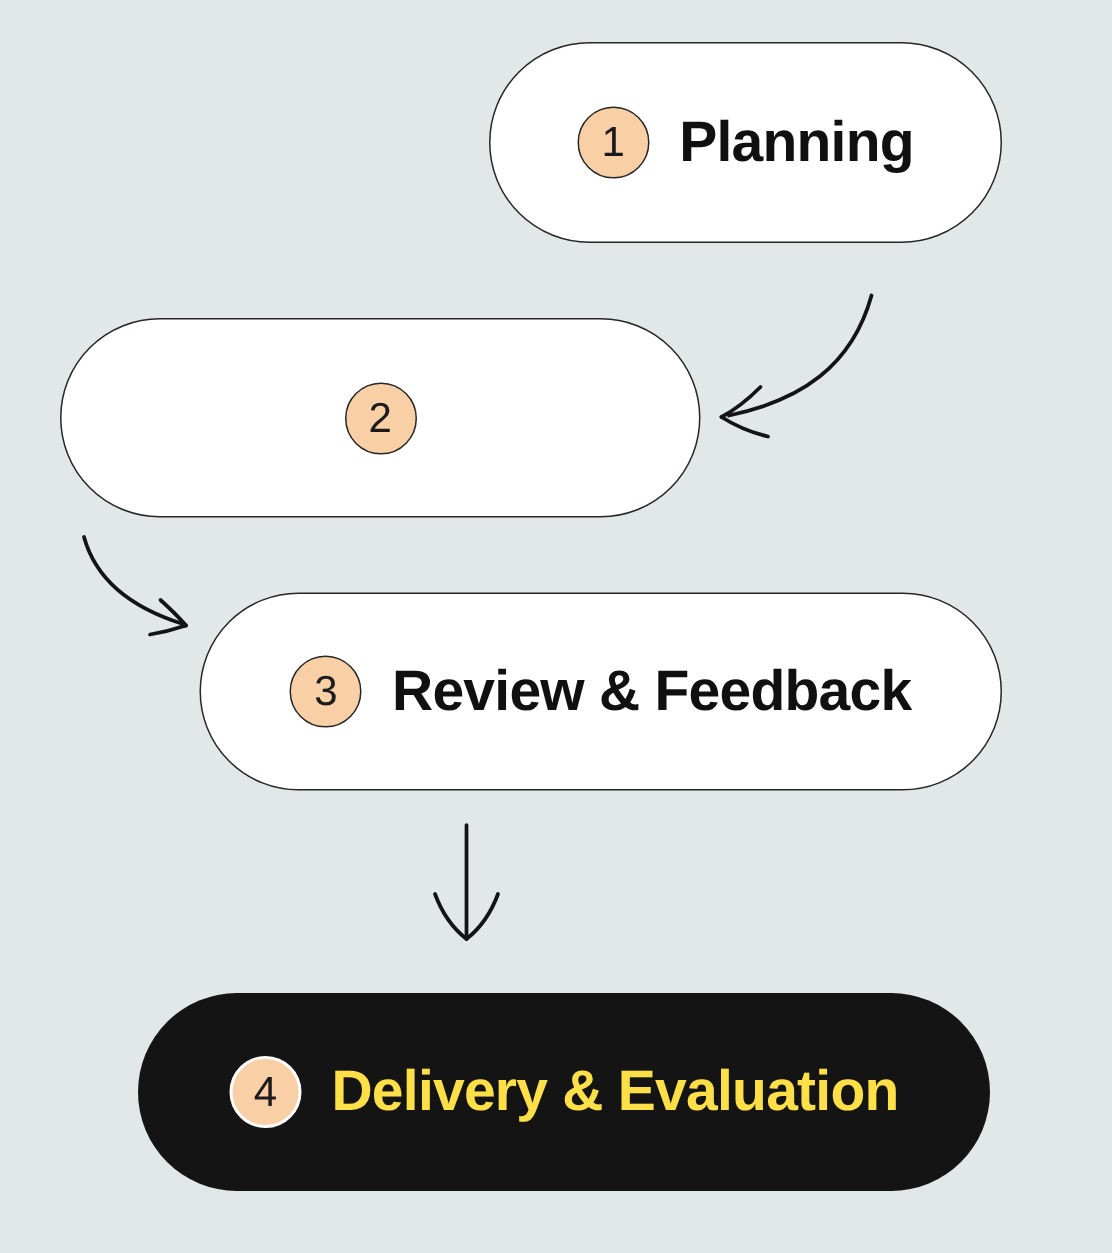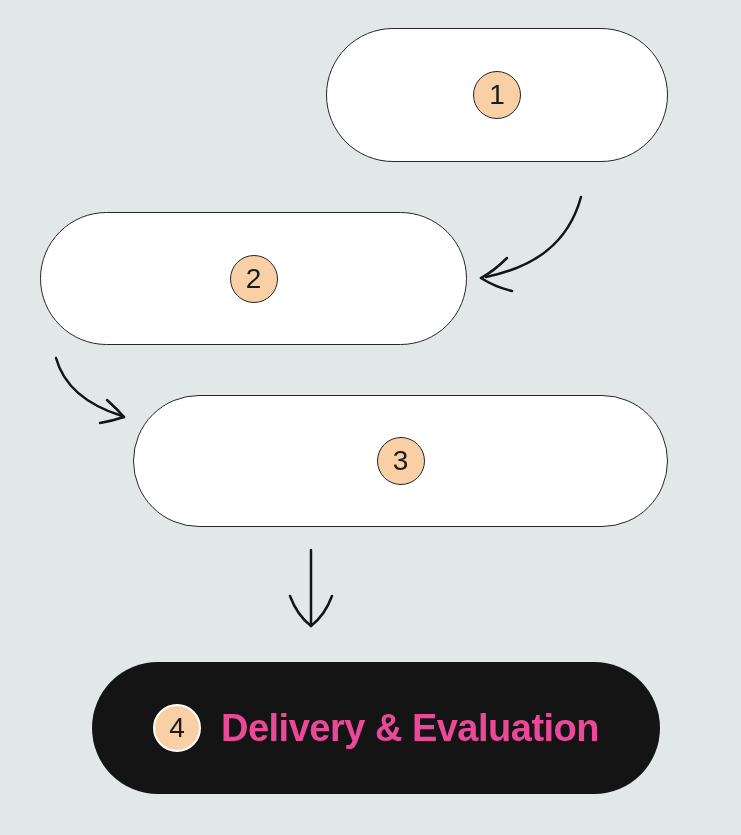--- a/index.html
+++ b/index.html
@@ -43,21 +43,21 @@
   .pill.dark .badge{
     border:2px solid #FFFFFF;
   }
   .label{
     font-size:38px;
     font-weight:700;
     color:#101010;
     letter-spacing:-0.5px;
     white-space:nowrap;
   }
-  .pill.dark .label{color:#ec4899;}
+  .pill.dark .label{color:#fde047;}
 
   .step-1{left:326px;top:28px;width:342px;height:134px;}
   .step-2{left:40px;top:212px;width:427px;height:133px;}
   .step-3{left:133px;top:395px;width:535px;height:132px;}
   .step-4{left:92px;top:662px;width:568px;height:132px;}
 </style>
 </head>
 <body>
 
 <div class="canvas">
@@ -77,28 +77,30 @@
       <g>
         <path d="M 311 550 L 311 624"></path>
         <path d="M 290 596 Q 297 615 311 626"></path>
         <path d="M 332 596 Q 325 615 311 626"></path>
       </g>
     </g>
   </svg>
 
   <div class="pill step-1">
     <span class="badge">1</span>
+    <span class="label">Planning</span>
   </div>
 
   <div class="pill step-2">
     <span class="badge">2</span>
   </div>
 
   <div class="pill step-3">
     <span class="badge">3</span>
+    <span class="label">Review &amp; Feedback</span>
   </div>
 
   <div class="pill dark step-4">
     <span class="badge">4</span>
     <span class="label">Delivery &amp; Evaluation</span>
   </div>
 
 </div>
 
 </body></html>

